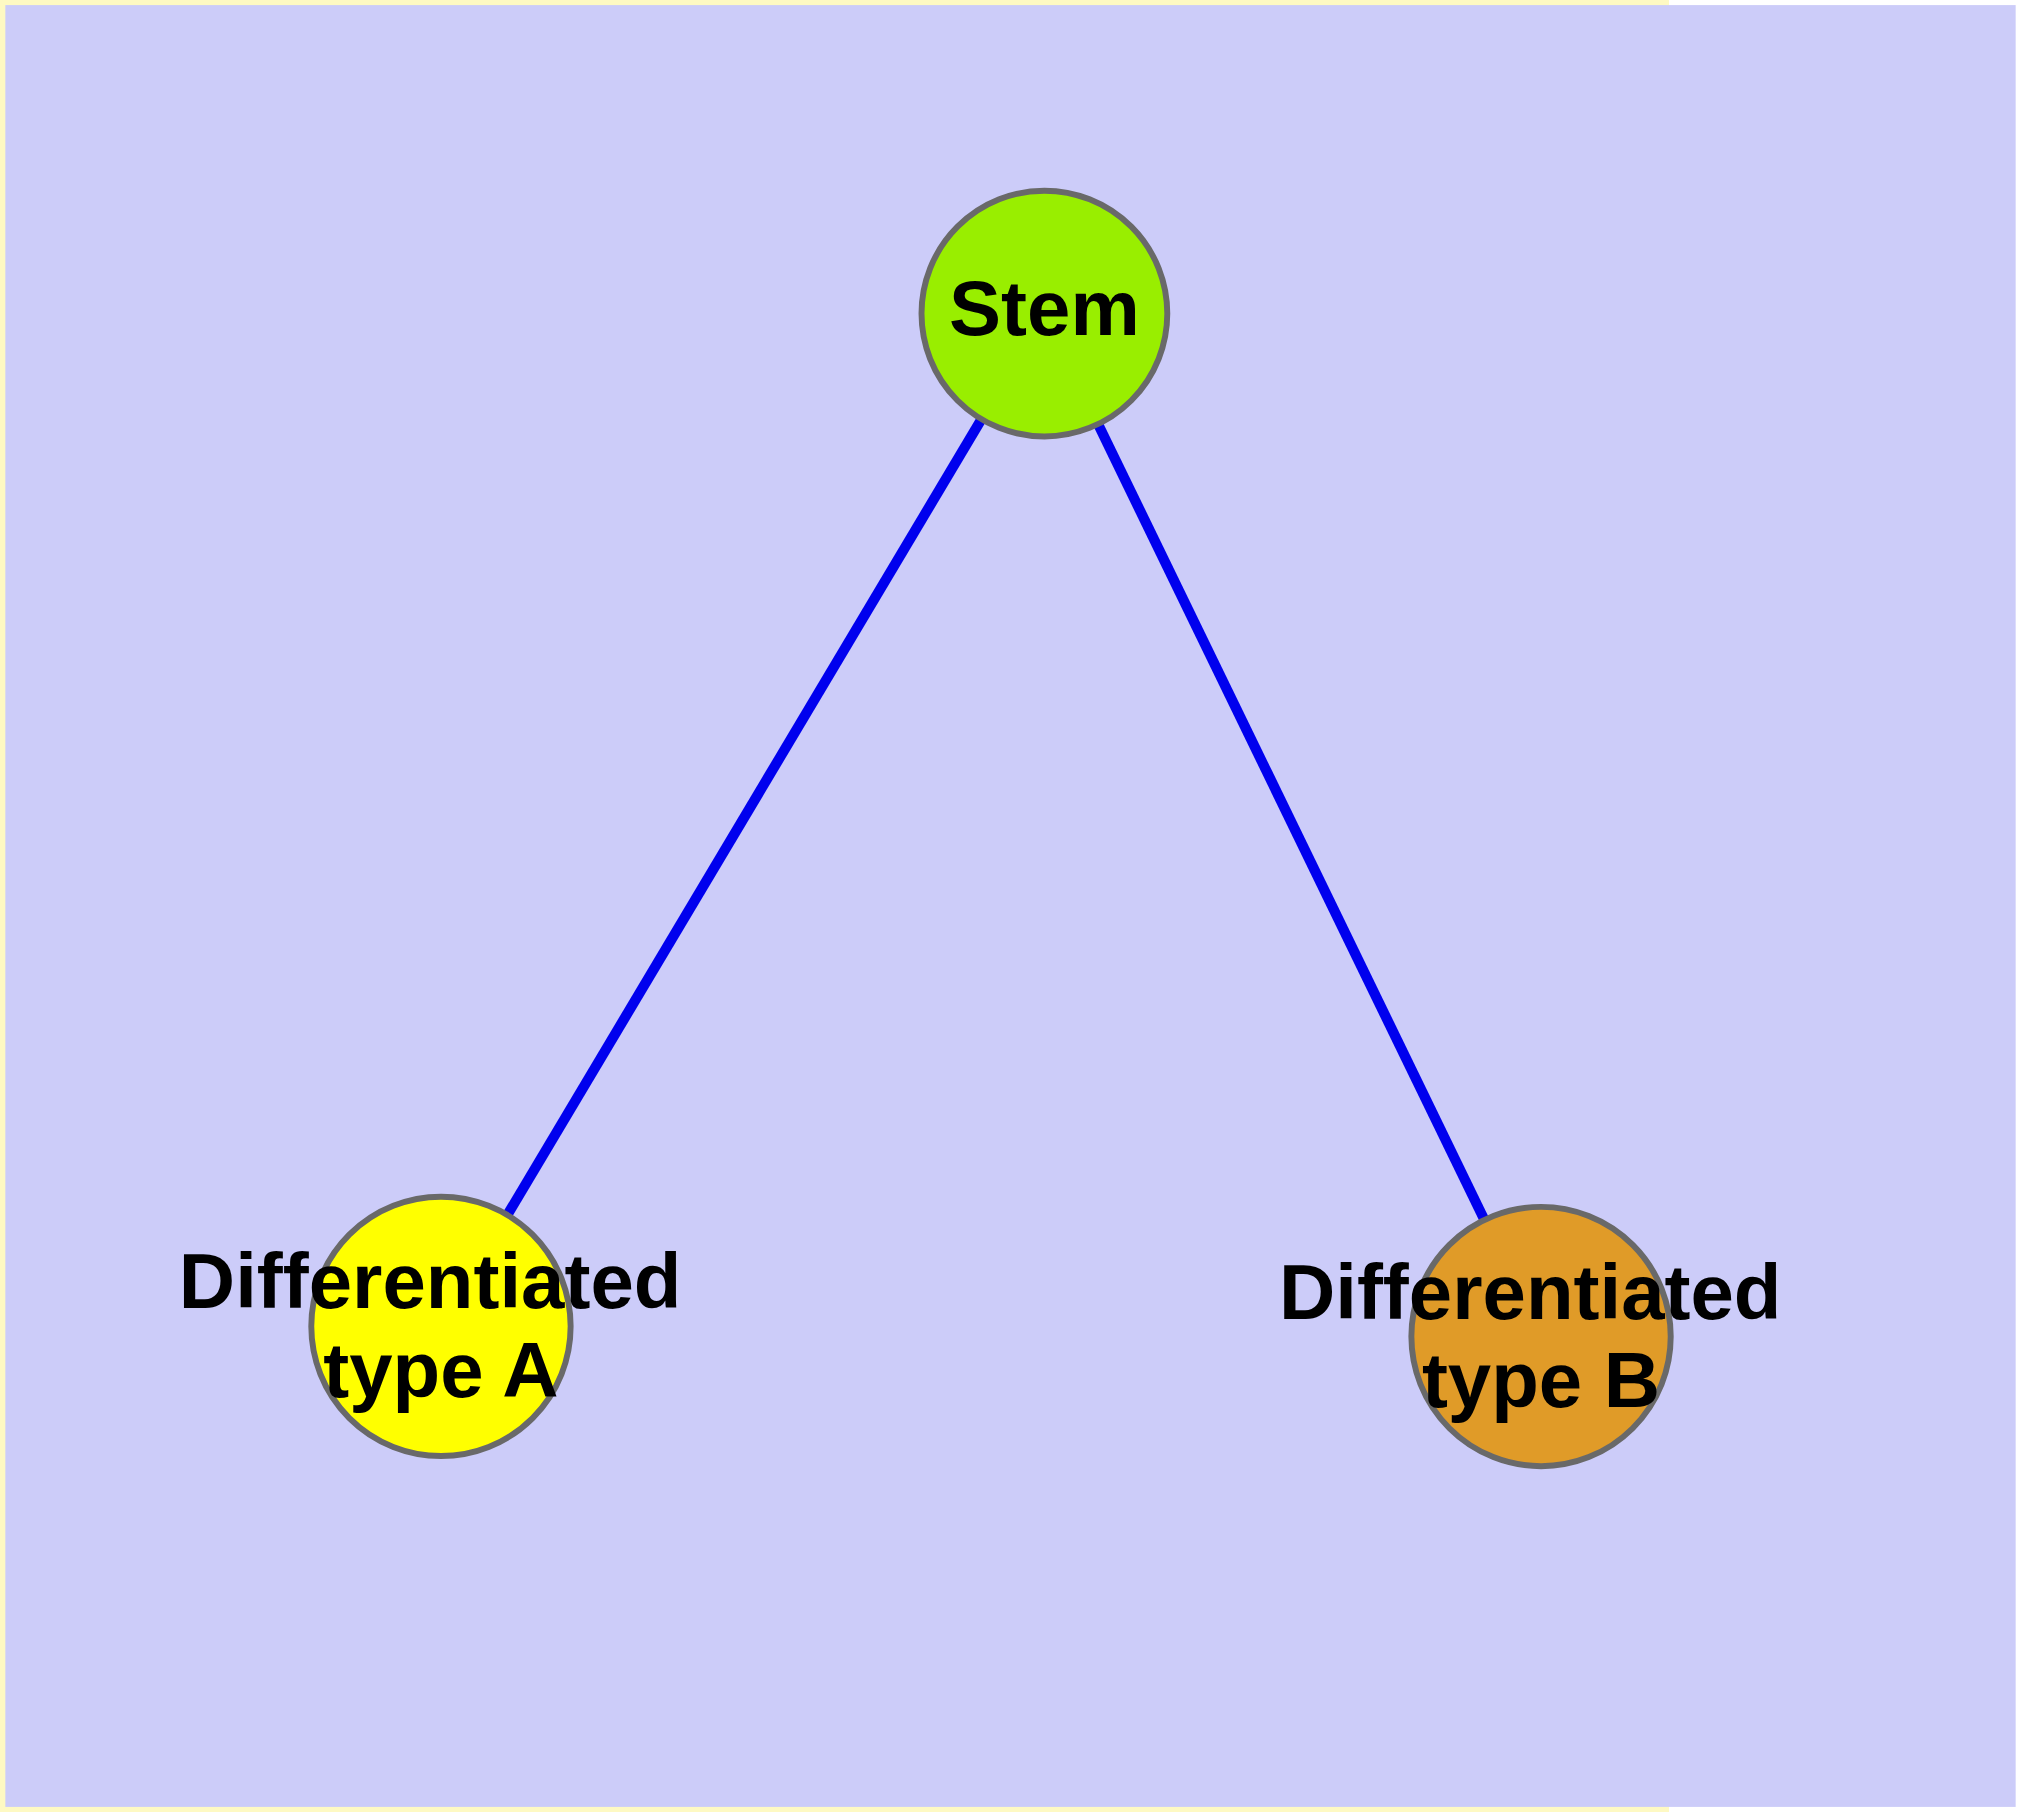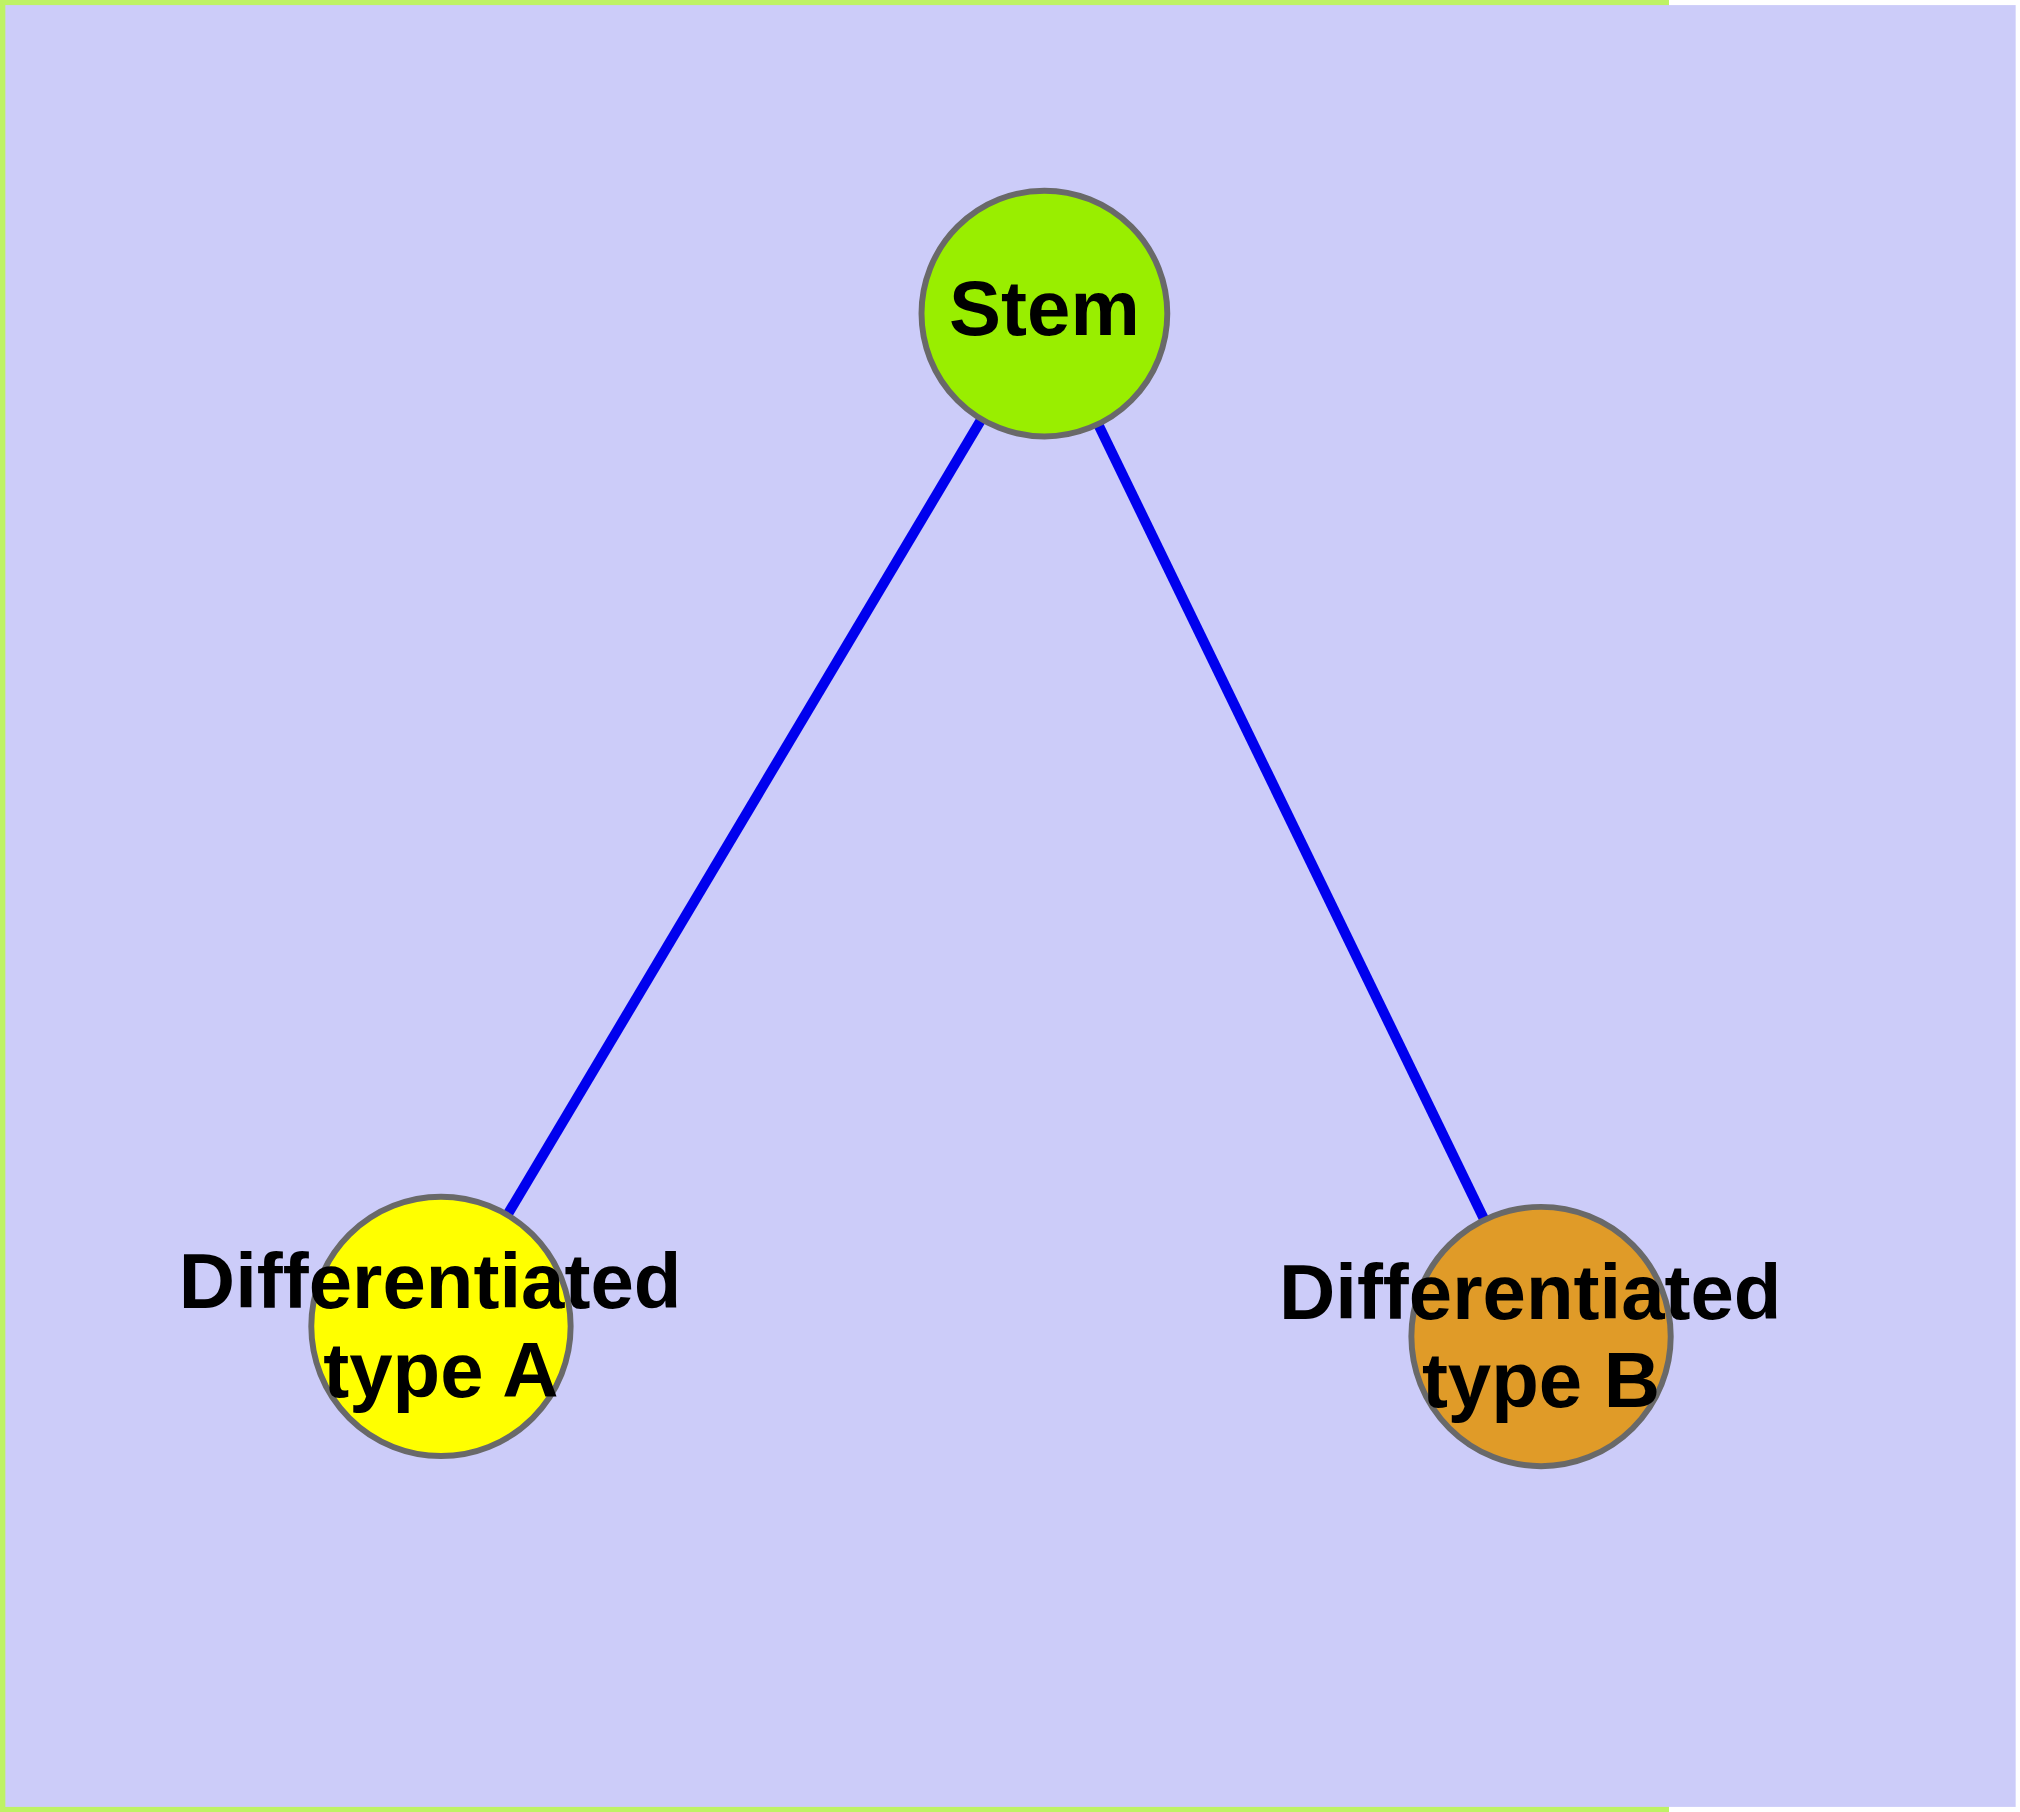--- a/index.html
+++ b/index.html
@@ -10,21 +10,21 @@
   body {
     width: 2021px;
     height: 1812px;
     overflow: hidden;
     font-family: "Liberation Sans", sans-serif;
   }
   #graph-canvas {
     position: relative;
     width: 1669px;
     height: 1812px;
-    background: #bef264;
+    background: #fef9c3;
   }
   #graph-svg {
     position: absolute;
     left: 0;
     top: 0;
     width: 2021px;
     height: 1812px;
     display: block;
   }
   .node-label {

